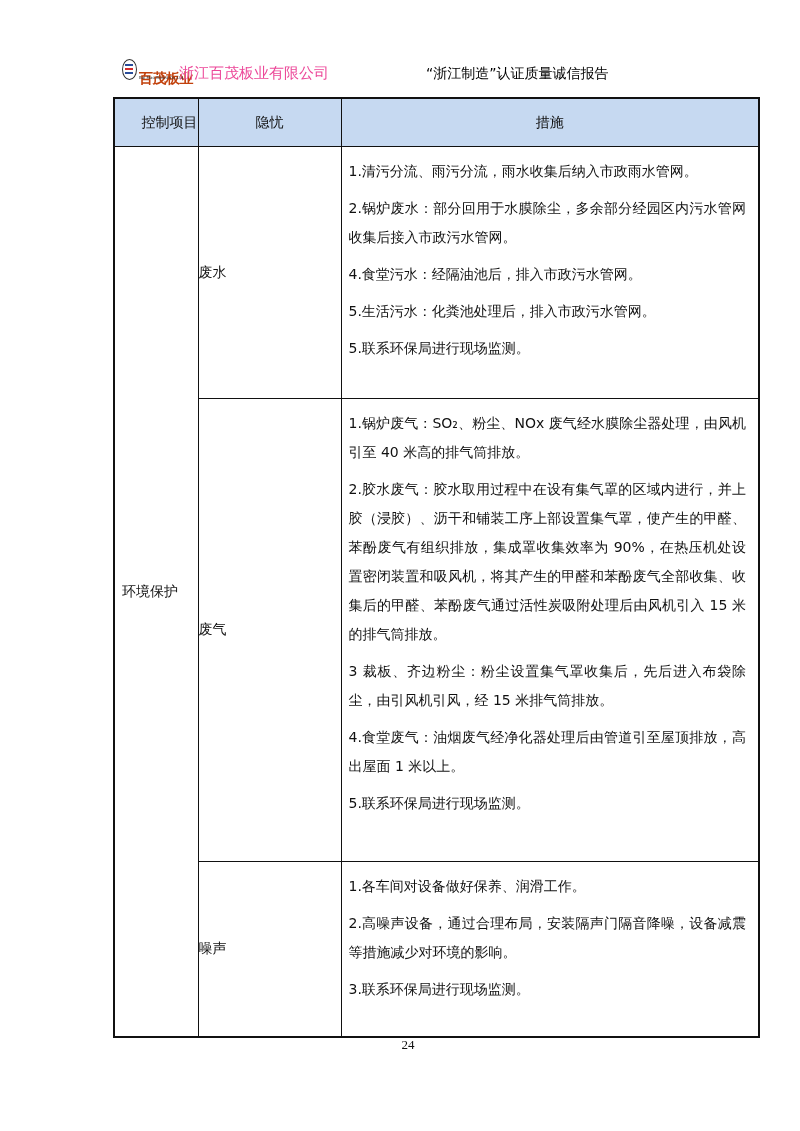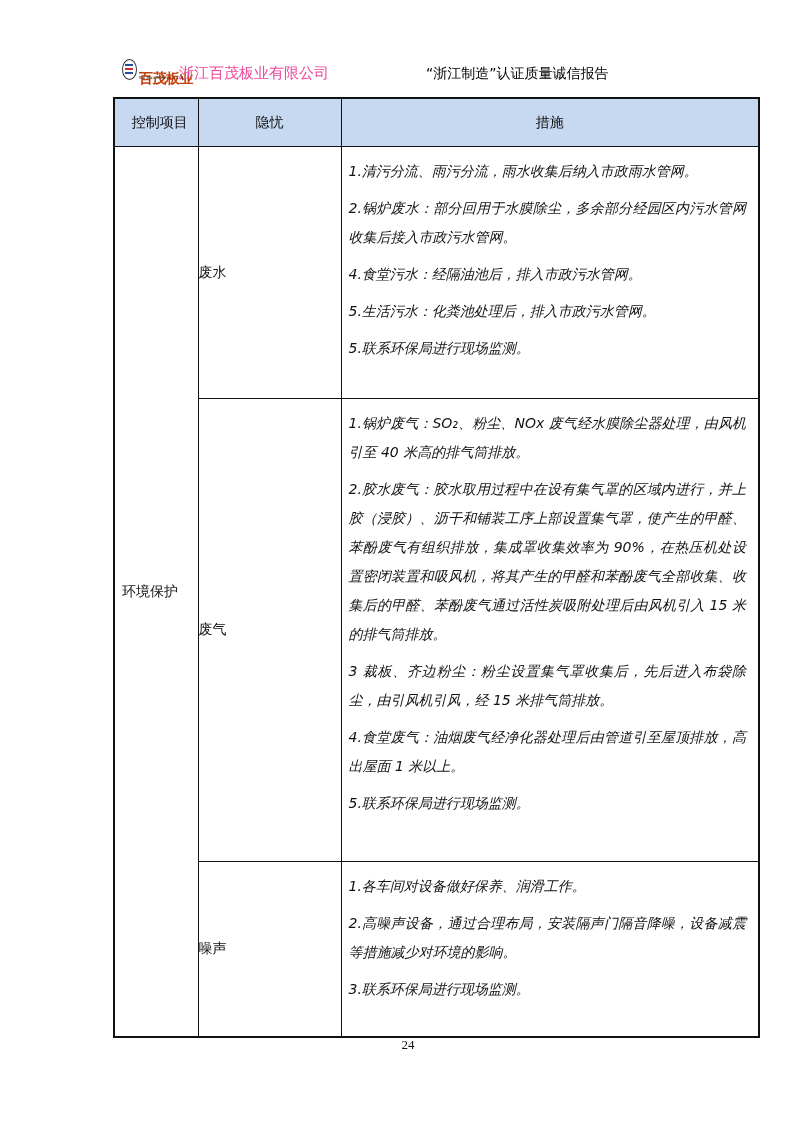--- a/index.html
+++ b/index.html
@@ -103,41 +103,40 @@
       color: #111;
       padding: 0;
     }
     table.report thead th {
       background: #c6d9f1;
       height: 47px;
       text-align: center;
       vertical-align: middle;
     }
     table.report thead th.col-item {
-      text-align: center;
+      text-align: right;
       padding-left: 7px;
       margin-left: 32px;
     }
     .col-item { width: 84px; }
     .col-risk { width: 143px; }
     .col-measure { width: auto; }
 
     td.cell-item {
       text-align: left;
       padding-left: 7px !important;
       vertical-align: middle;
     }
     td.cell-risk {
       text-align: left;
       vertical-align: middle;
     }
     td.cell-measure {
       vertical-align: top;
       padding: 10px 12px 4px 7px !important;
-      font-style: italic;
     }
     .measure-item {
       font-size: 14px;
       line-height: 29px;
       margin: 0 0 8px 0;
       text-align: justify;
     }
     .row-water td { height: 237px; }
     .row-gas td { height: 448px; }
     .row-noise td { height: 160px; }

